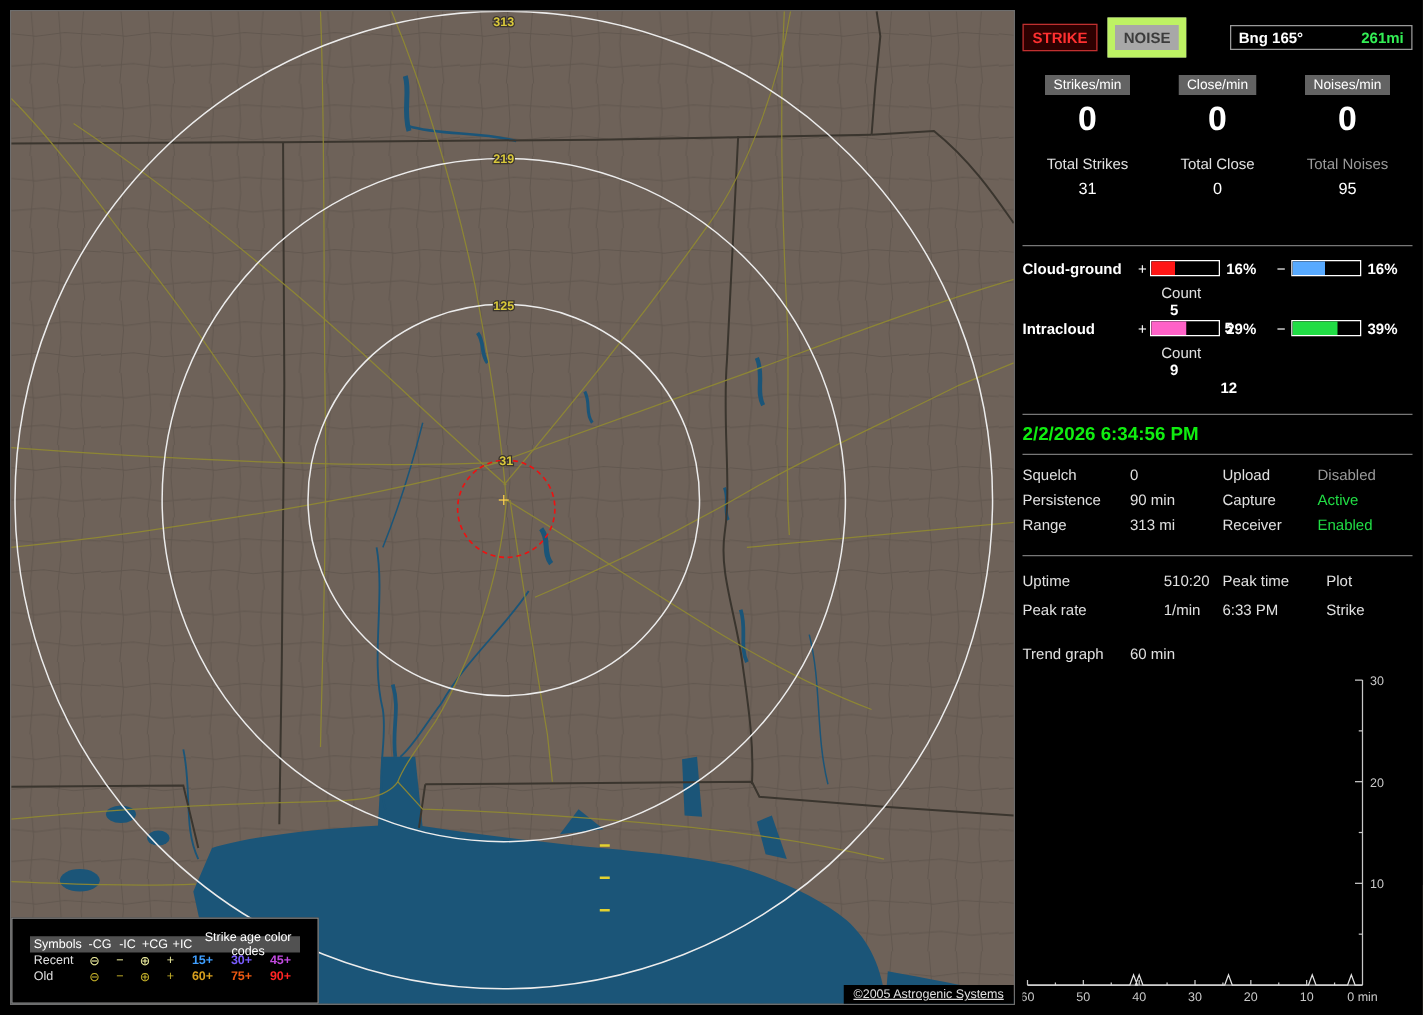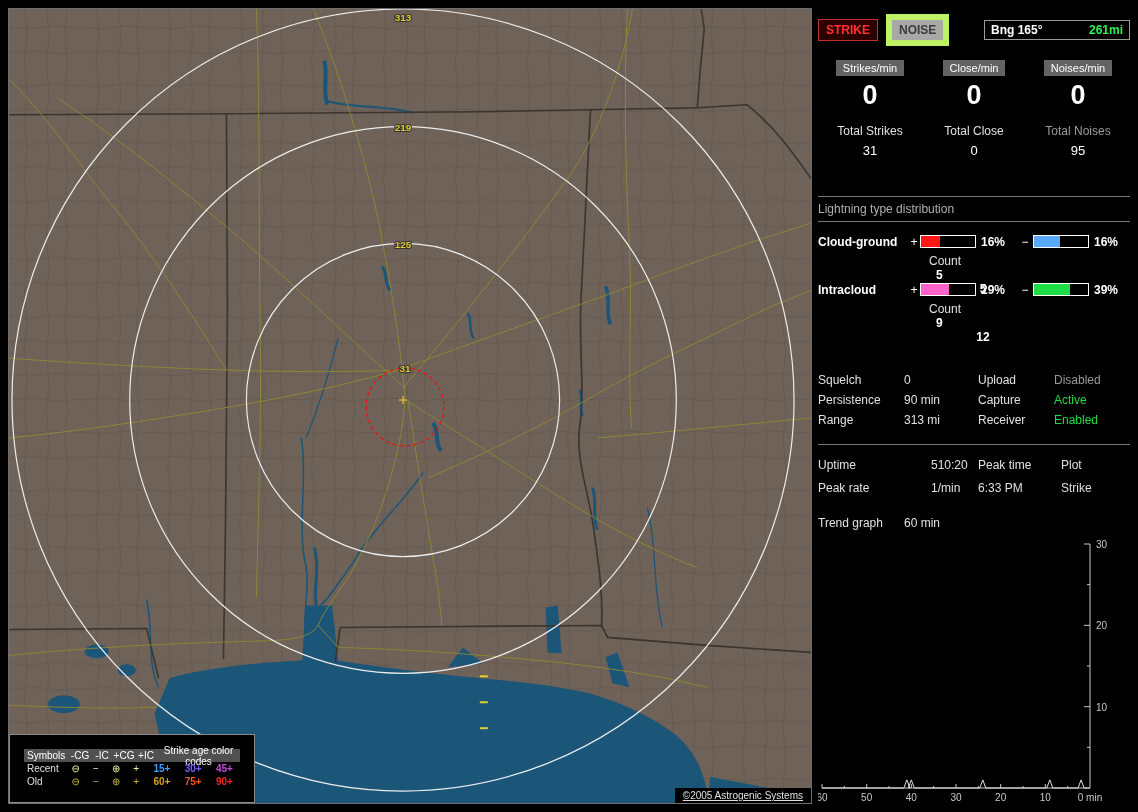--- a/index.html
+++ b/index.html
@@ -236,21 +236,20 @@
       </div>
       <div class="colblock">
         <span class="chip">Noises/min</span>
         <span class="big0">0</span>
         <span class="tlabel dim">Total Noises</span>
         <span class="tvalue">95</span>
       </div>
     </div>
 
     <div class="sect dist-sect">
-      <div class="dist-title">Lightning type distribution</div>
 
       <div class="dist-row">
         <span class="dist-label">Cloud-ground</span>
         <span class="sign">+</span>
         <span class="bar">
             <span class="bar-fill" style="width: 36%; background: rgb(255, 22, 22);"></span>
           </span>
         <span class="pct">16%</span>
         <span class="sign sign2">−</span>
         <span class="bar">
@@ -277,20 +276,23 @@
           </span>
         <span class="pct">39%</span>
       </div>
       <div class="count-row">
         <span class="count-label">Count</span>
         <span class="cval1">9</span>
         <span class="cval2">12</span>
       </div>
     </div>
 
+    <div class="sect clock-sect">
+      <span class="clock" style="color: rgb(16, 238, 16);">2/2/2026 6:34:56 PM</span>
+    </div>
 
     <div class="sect settings">
       <span>Squelch</span>
       <span>0</span>
       <span>Upload</span>
       <span style="color: rgb(154, 154, 154);">Disabled</span>
 
       <span>Persistence</span>
       <span>90 min</span>
       <span>Capture</span>

